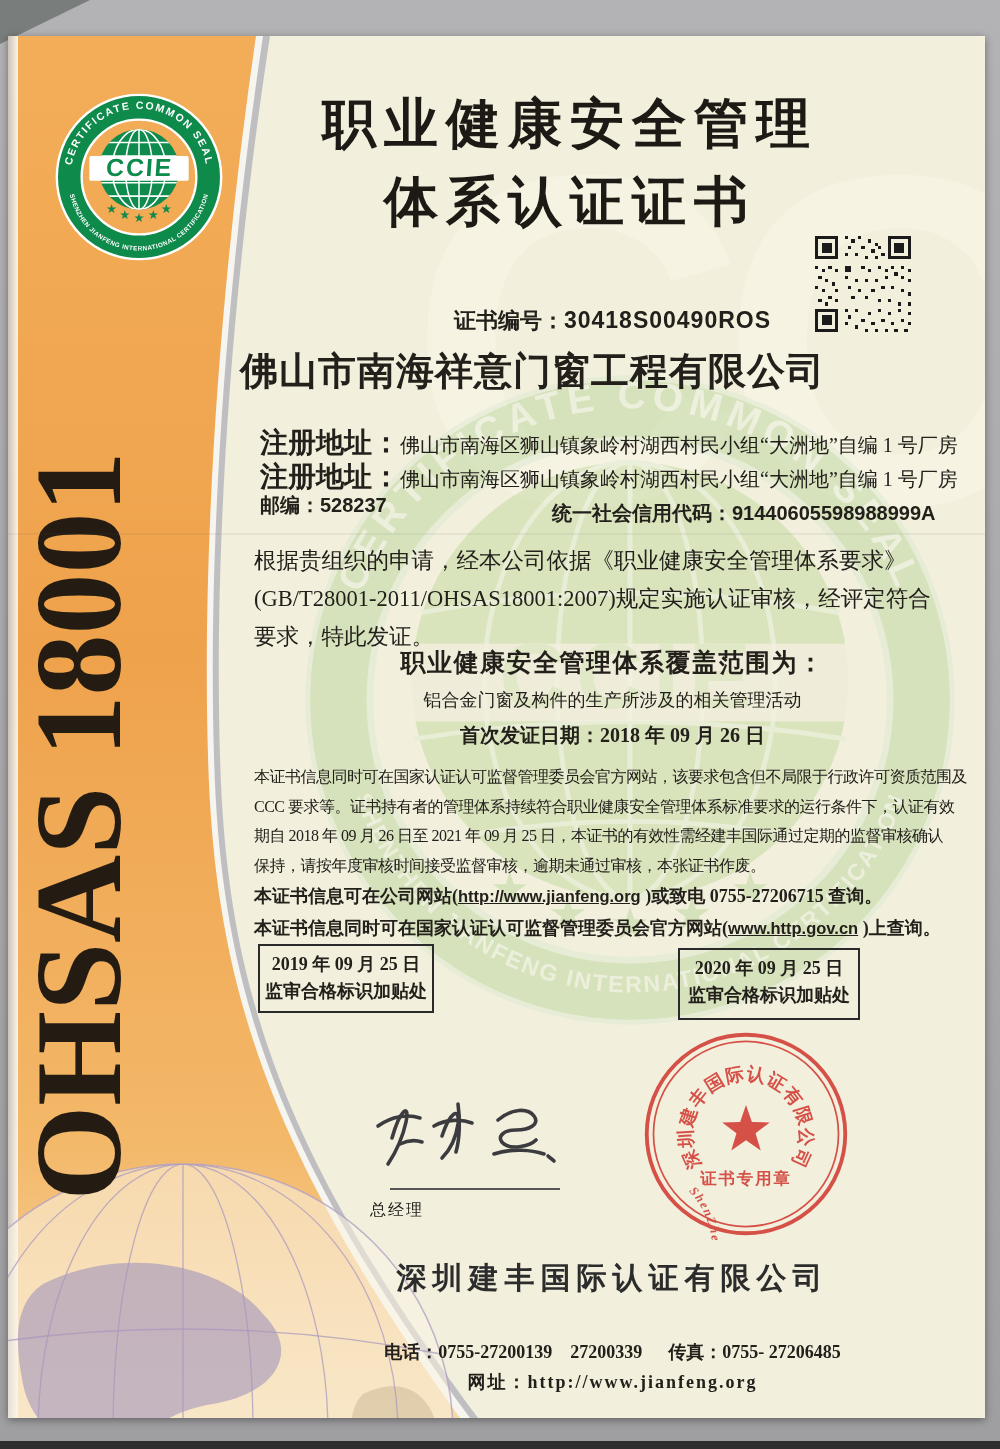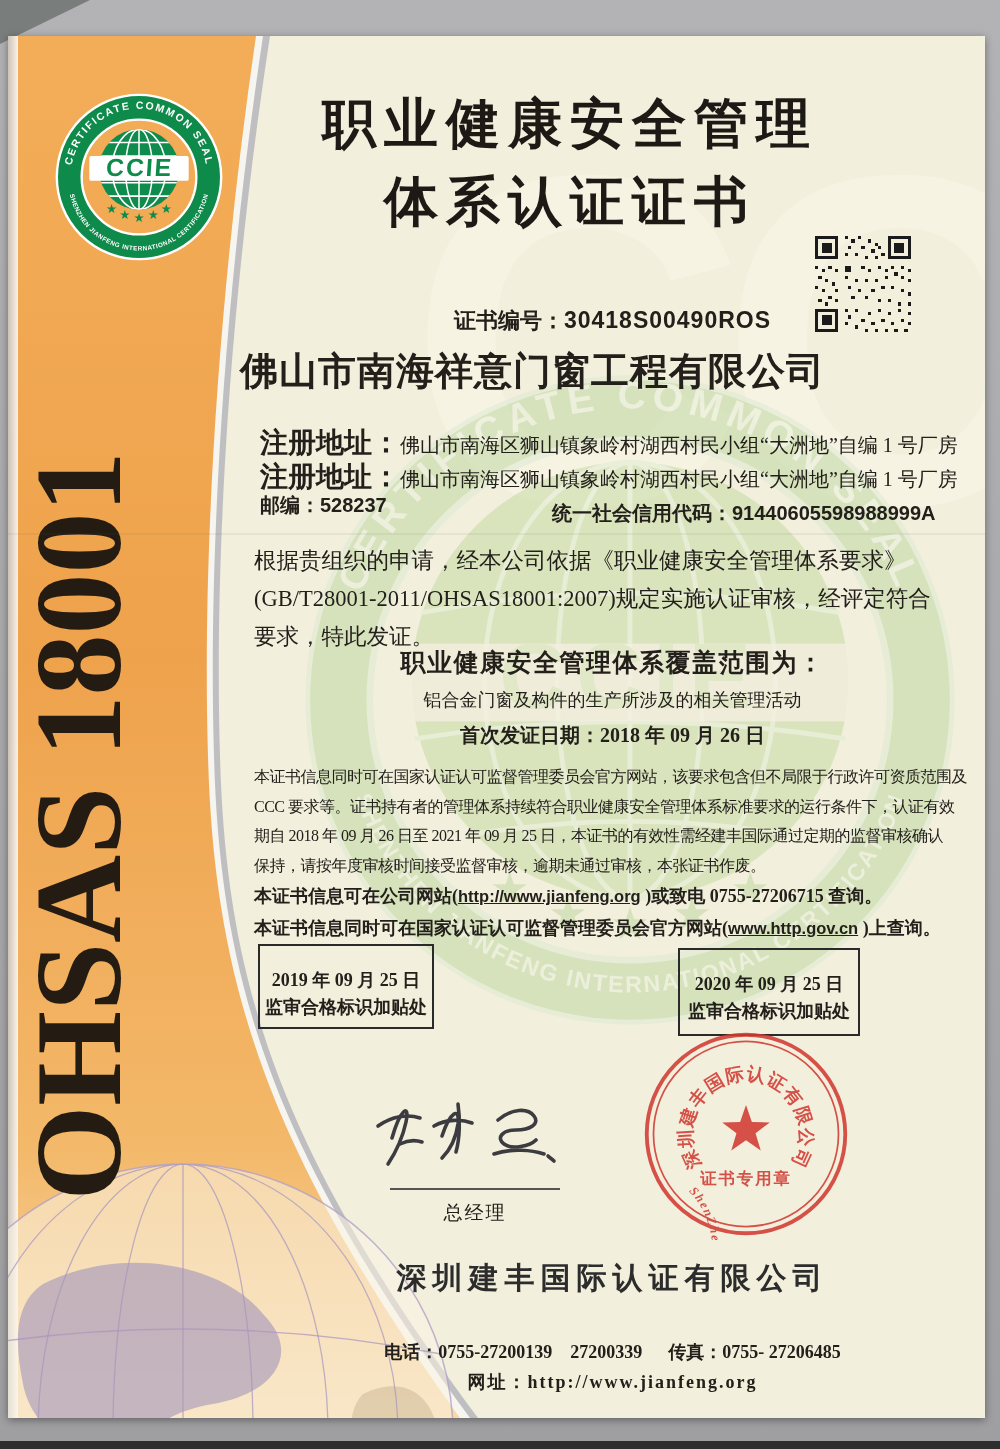--- a/index.html
+++ b/index.html
@@ -37,24 +37,24 @@
   .postal-row .code{position:absolute;left:312px;top:0;margin-top:8px;}
   .mono-num{font-family:"Liberation Sans","DejaVu Sans",sans-serif;}
   .para{top:506px;font-size:22.5px;line-height:38px;padding:0 8px 0 14px;}
   .scope-head{top:610px;text-align:center;font-size:25px;font-weight:700;letter-spacing:1.5px;}
   .scope-txt{top:652px;text-align:center;font-size:18px;}
   .first-issue{top:686px;text-align:center;font-size:20px;font-weight:700;}
   .terms{top:726px;font-size:16px;letter-spacing:-.5px;line-height:29.5px;padding:0 6px 0 14px;}
   .qline{font-size:18px;font-weight:700;padding-left:14px;}
   .qline .url{font-family:"Liberation Sans","DejaVu Sans",sans-serif;font-size:16.5px;text-decoration:underline;}
   .audit-box{position:absolute;border:2px solid #2a2a2a;text-align:center;
-    font-size:18px;font-weight:600;line-height:27px;padding-top:21px;}
+    font-size:18px;font-weight:600;line-height:27px;padding-top:5px;}
   .sig-wrap{position:absolute;left:130px;top:1050px;width:210px;z-index:4;}
   .sig-rule{width:170px;height:2px;background:#555;margin:2px auto 10px auto;}
-  .sig-title{text-align:center;font-size:19px;letter-spacing:2px;}
+  .sig-title{text-align:left;font-size:16px;letter-spacing:2px;}
   .issuer-name{top:1222px;text-align:center;
     font-family:"Liberation Sans","DejaVu Sans",sans-serif;
     font-size:30px;font-weight:700;letter-spacing:6px;color:#2c2c2c;}
   .contact{text-align:center;font-size:18px;font-weight:700;}
   .contact .gap{display:inline-block;width:26px;}
   .qr{position:absolute;left:807px;top:200px;z-index:3;}
   .red-seal{position:absolute;left:632px;top:992px;z-index:4;opacity:.88;}
   .crease{position:absolute;left:0;top:497px;width:977px;height:2px;background:rgba(90,90,90,.08);z-index:2;}
 </style>
 </head>

